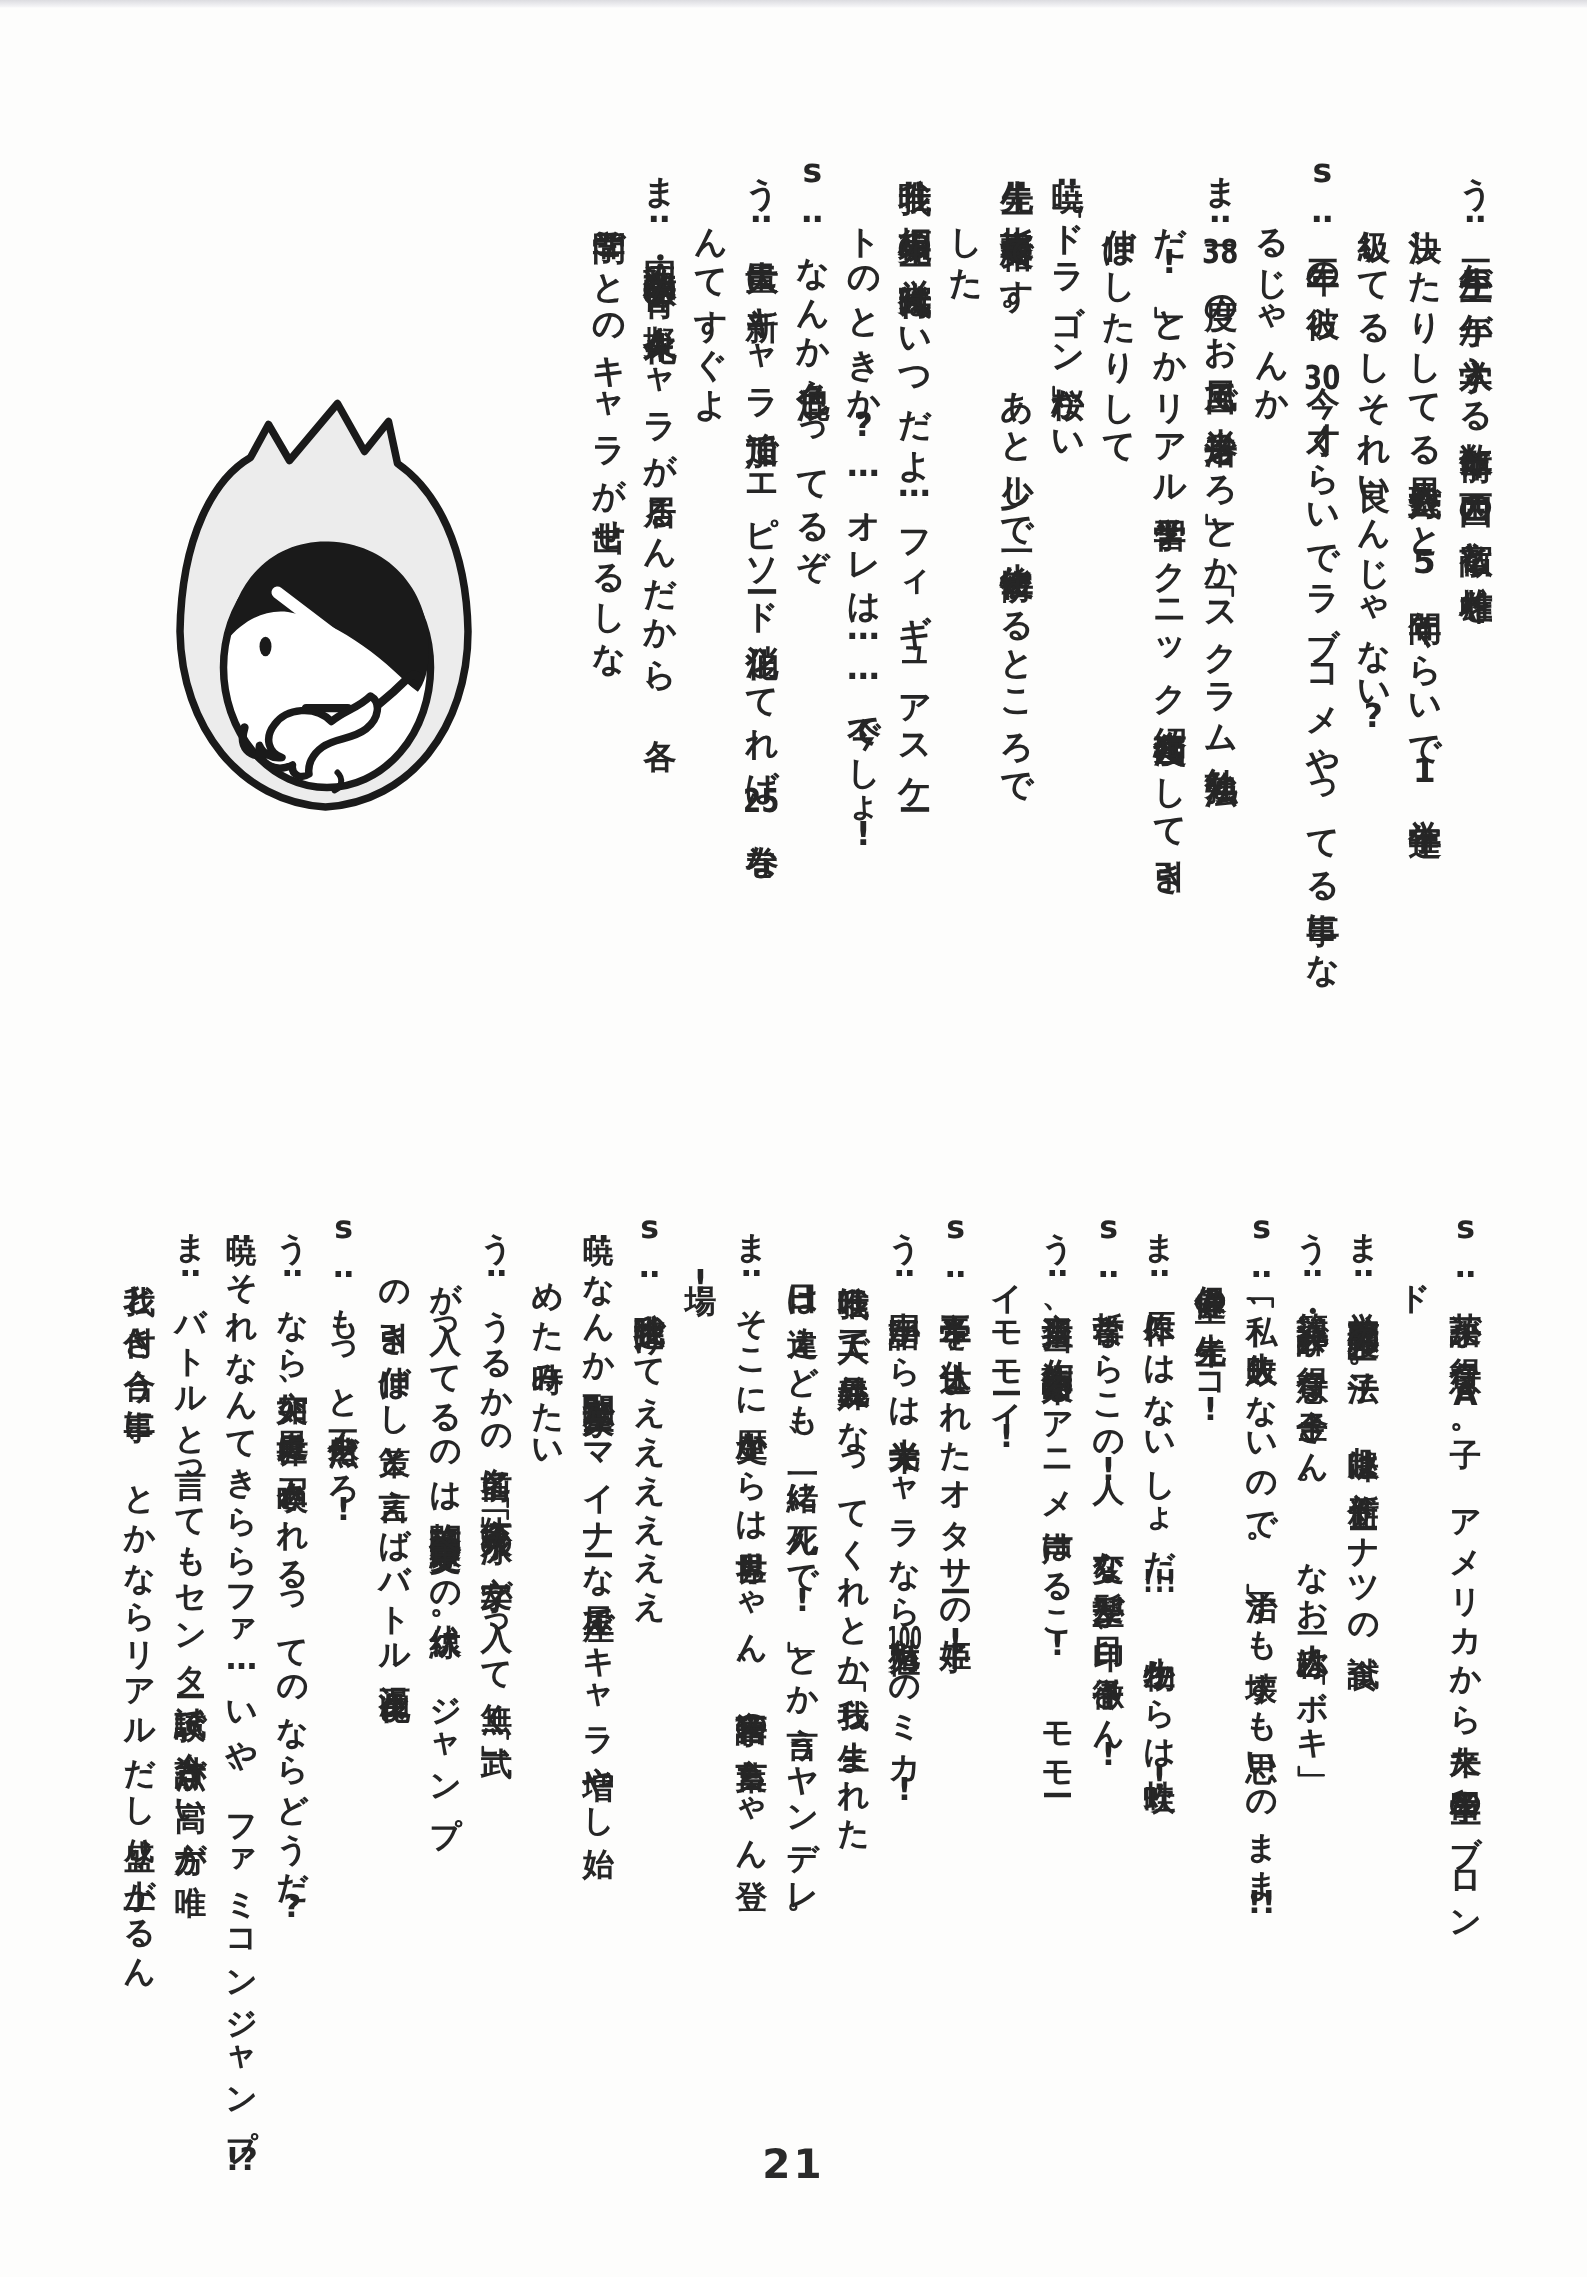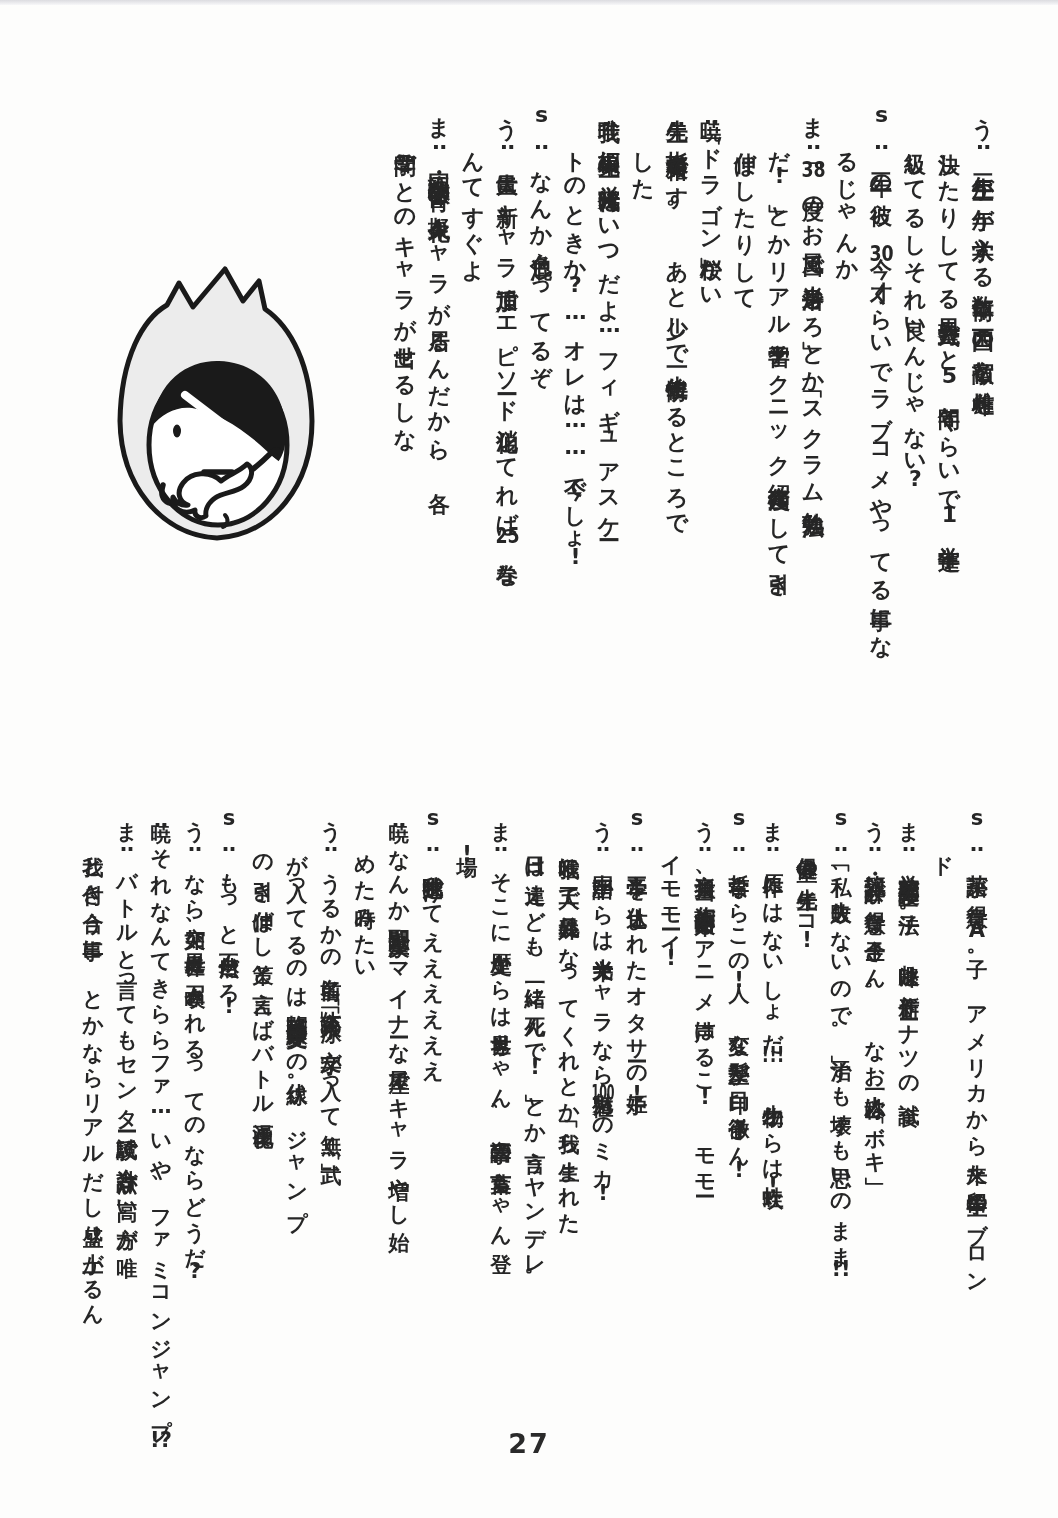--- a/index.html
+++ b/index.html
@@ -98,14 +98,14 @@
       <div class="vline">う‥うるかの名前に「体育」「水泳」の文字が入って無く「武」</div>
       <div class="vline ind">が入ってるのは格闘漫画路線変更への伏線。　ジャンプ</div>
       <div class="vline ind">の引き伸ばし策と言えばバトル漫画化よ</div>
       <div class="vline">s‥もっと不自然だろ!</div>
       <div class="vline">う‥なら突如、異世界に召喚されるってのならどうだ?</div>
       <div class="vline">暁‥それなんてきららファ…いや、ファミコンジャンプ<span class="tcy">!?</span></div>
       <div class="vline">ま‥バトルと言ってもセンター試験で合計点が高い方が唯</div>
       <div class="vline ind">我と付き合う事に、とかならリアルだし盛り上がるん</div>
     </div>
 
-  <div class="page-num">27</div>
+  <div class="page-num">21</div>
 </div>
 
 </body></html>

